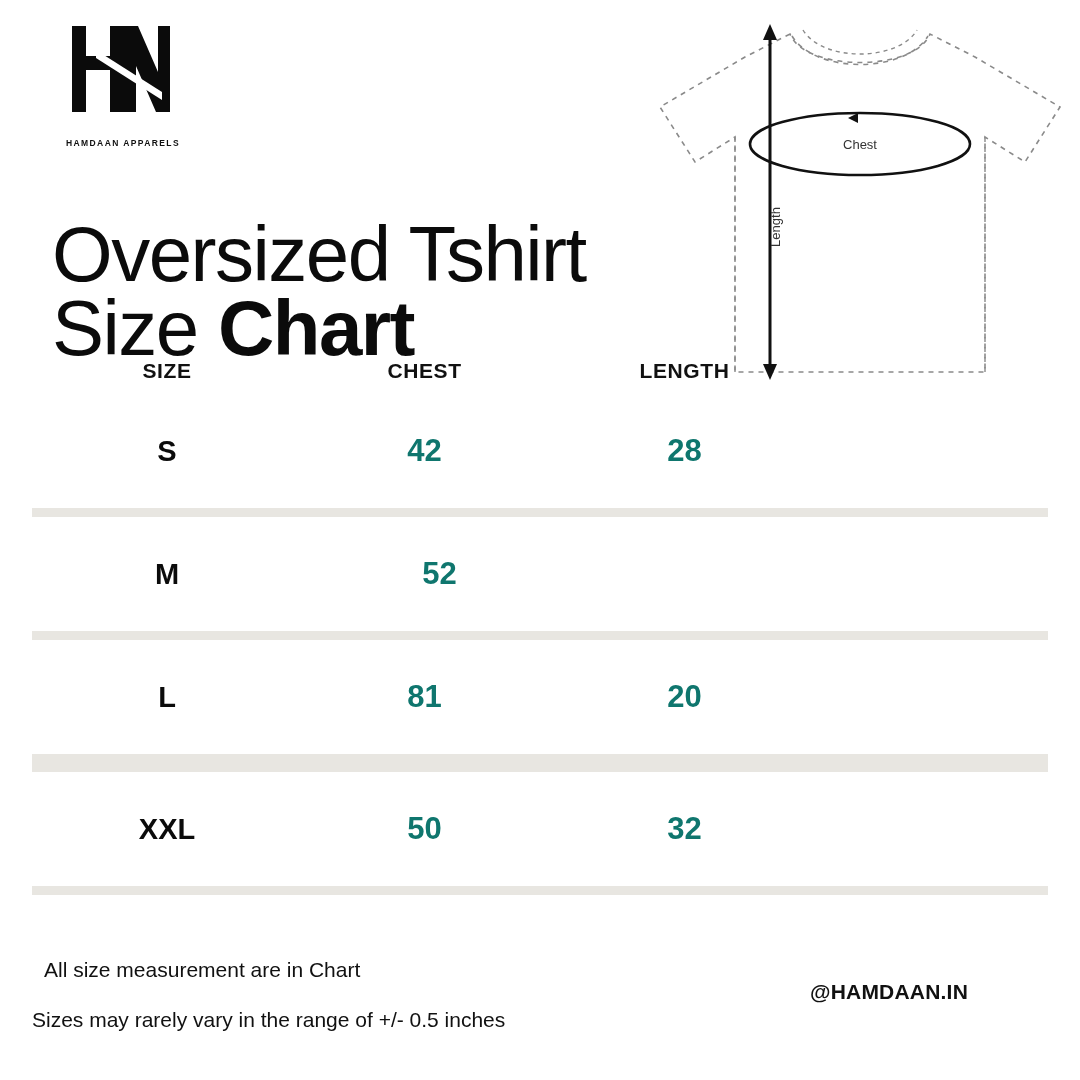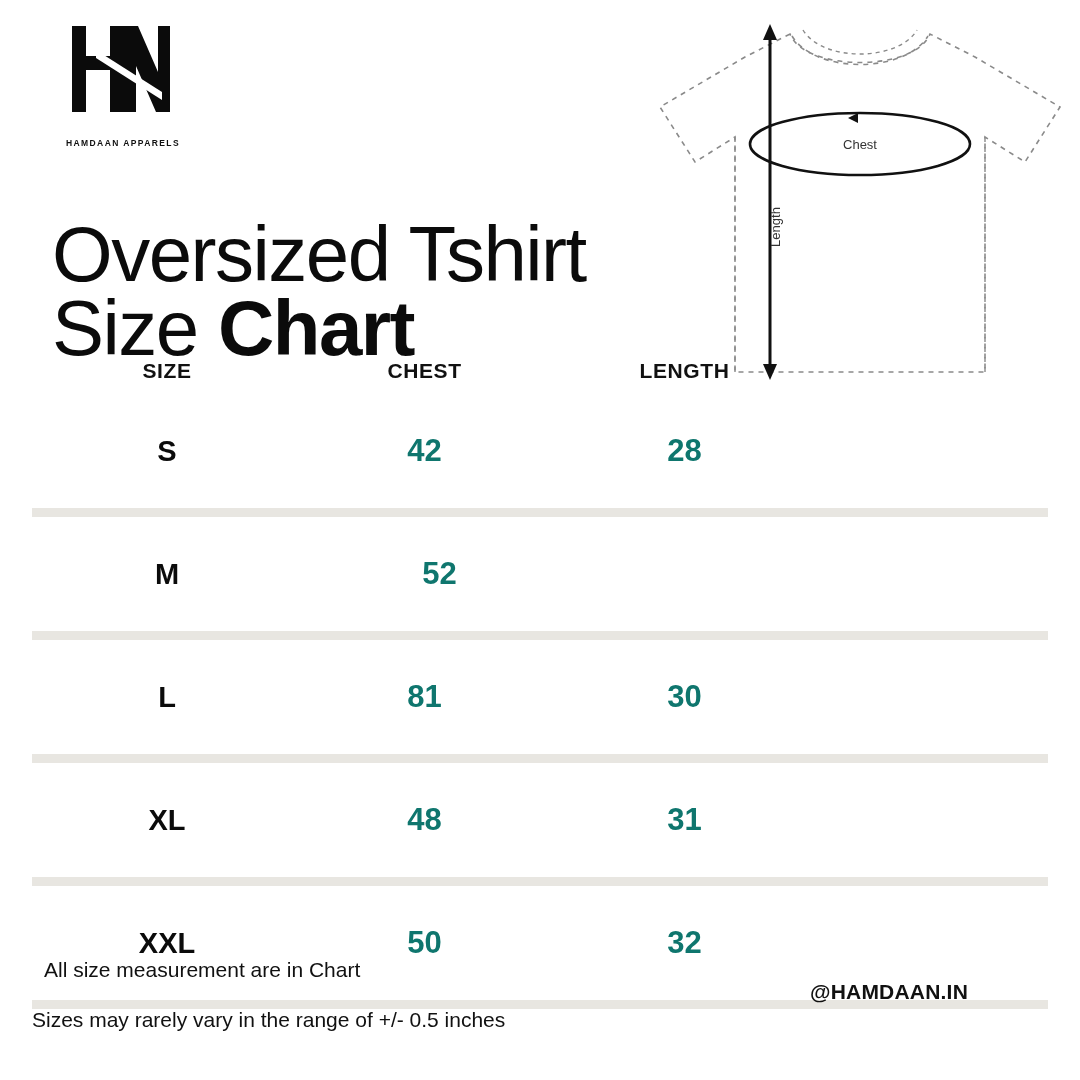--- a/index.html
+++ b/index.html
@@ -197,29 +197,24 @@
 
   <div class="row data">
     <div class="cell c-size">M</div>
     <div class="cell c-length">52</div>
   </div>
   <div class="divider"></div>
 
   <div class="row data">
     <div class="cell c-size">L</div>
     <div class="cell c-chest">81</div>
-    <div class="cell c-length">30</div>
-  </div>
-  <div class="divider"></div>
-
-  <div class="row data">
-    <div class="cell c-size">XL</div>
-    <div class="cell c-chest">48</div>
-    <div class="cell c-length">31</div>
-  </div>
+    <div class="cell c-length">20</div>
+  </div>
+  <div class="divider"></div>
+
   <div class="divider"></div>
 
   <div class="row data">
     <div class="cell c-size">XXL</div>
     <div class="cell c-chest">50</div>
     <div class="cell c-length">32</div>
   </div>
   <div class="divider"></div>
 
 </div>

